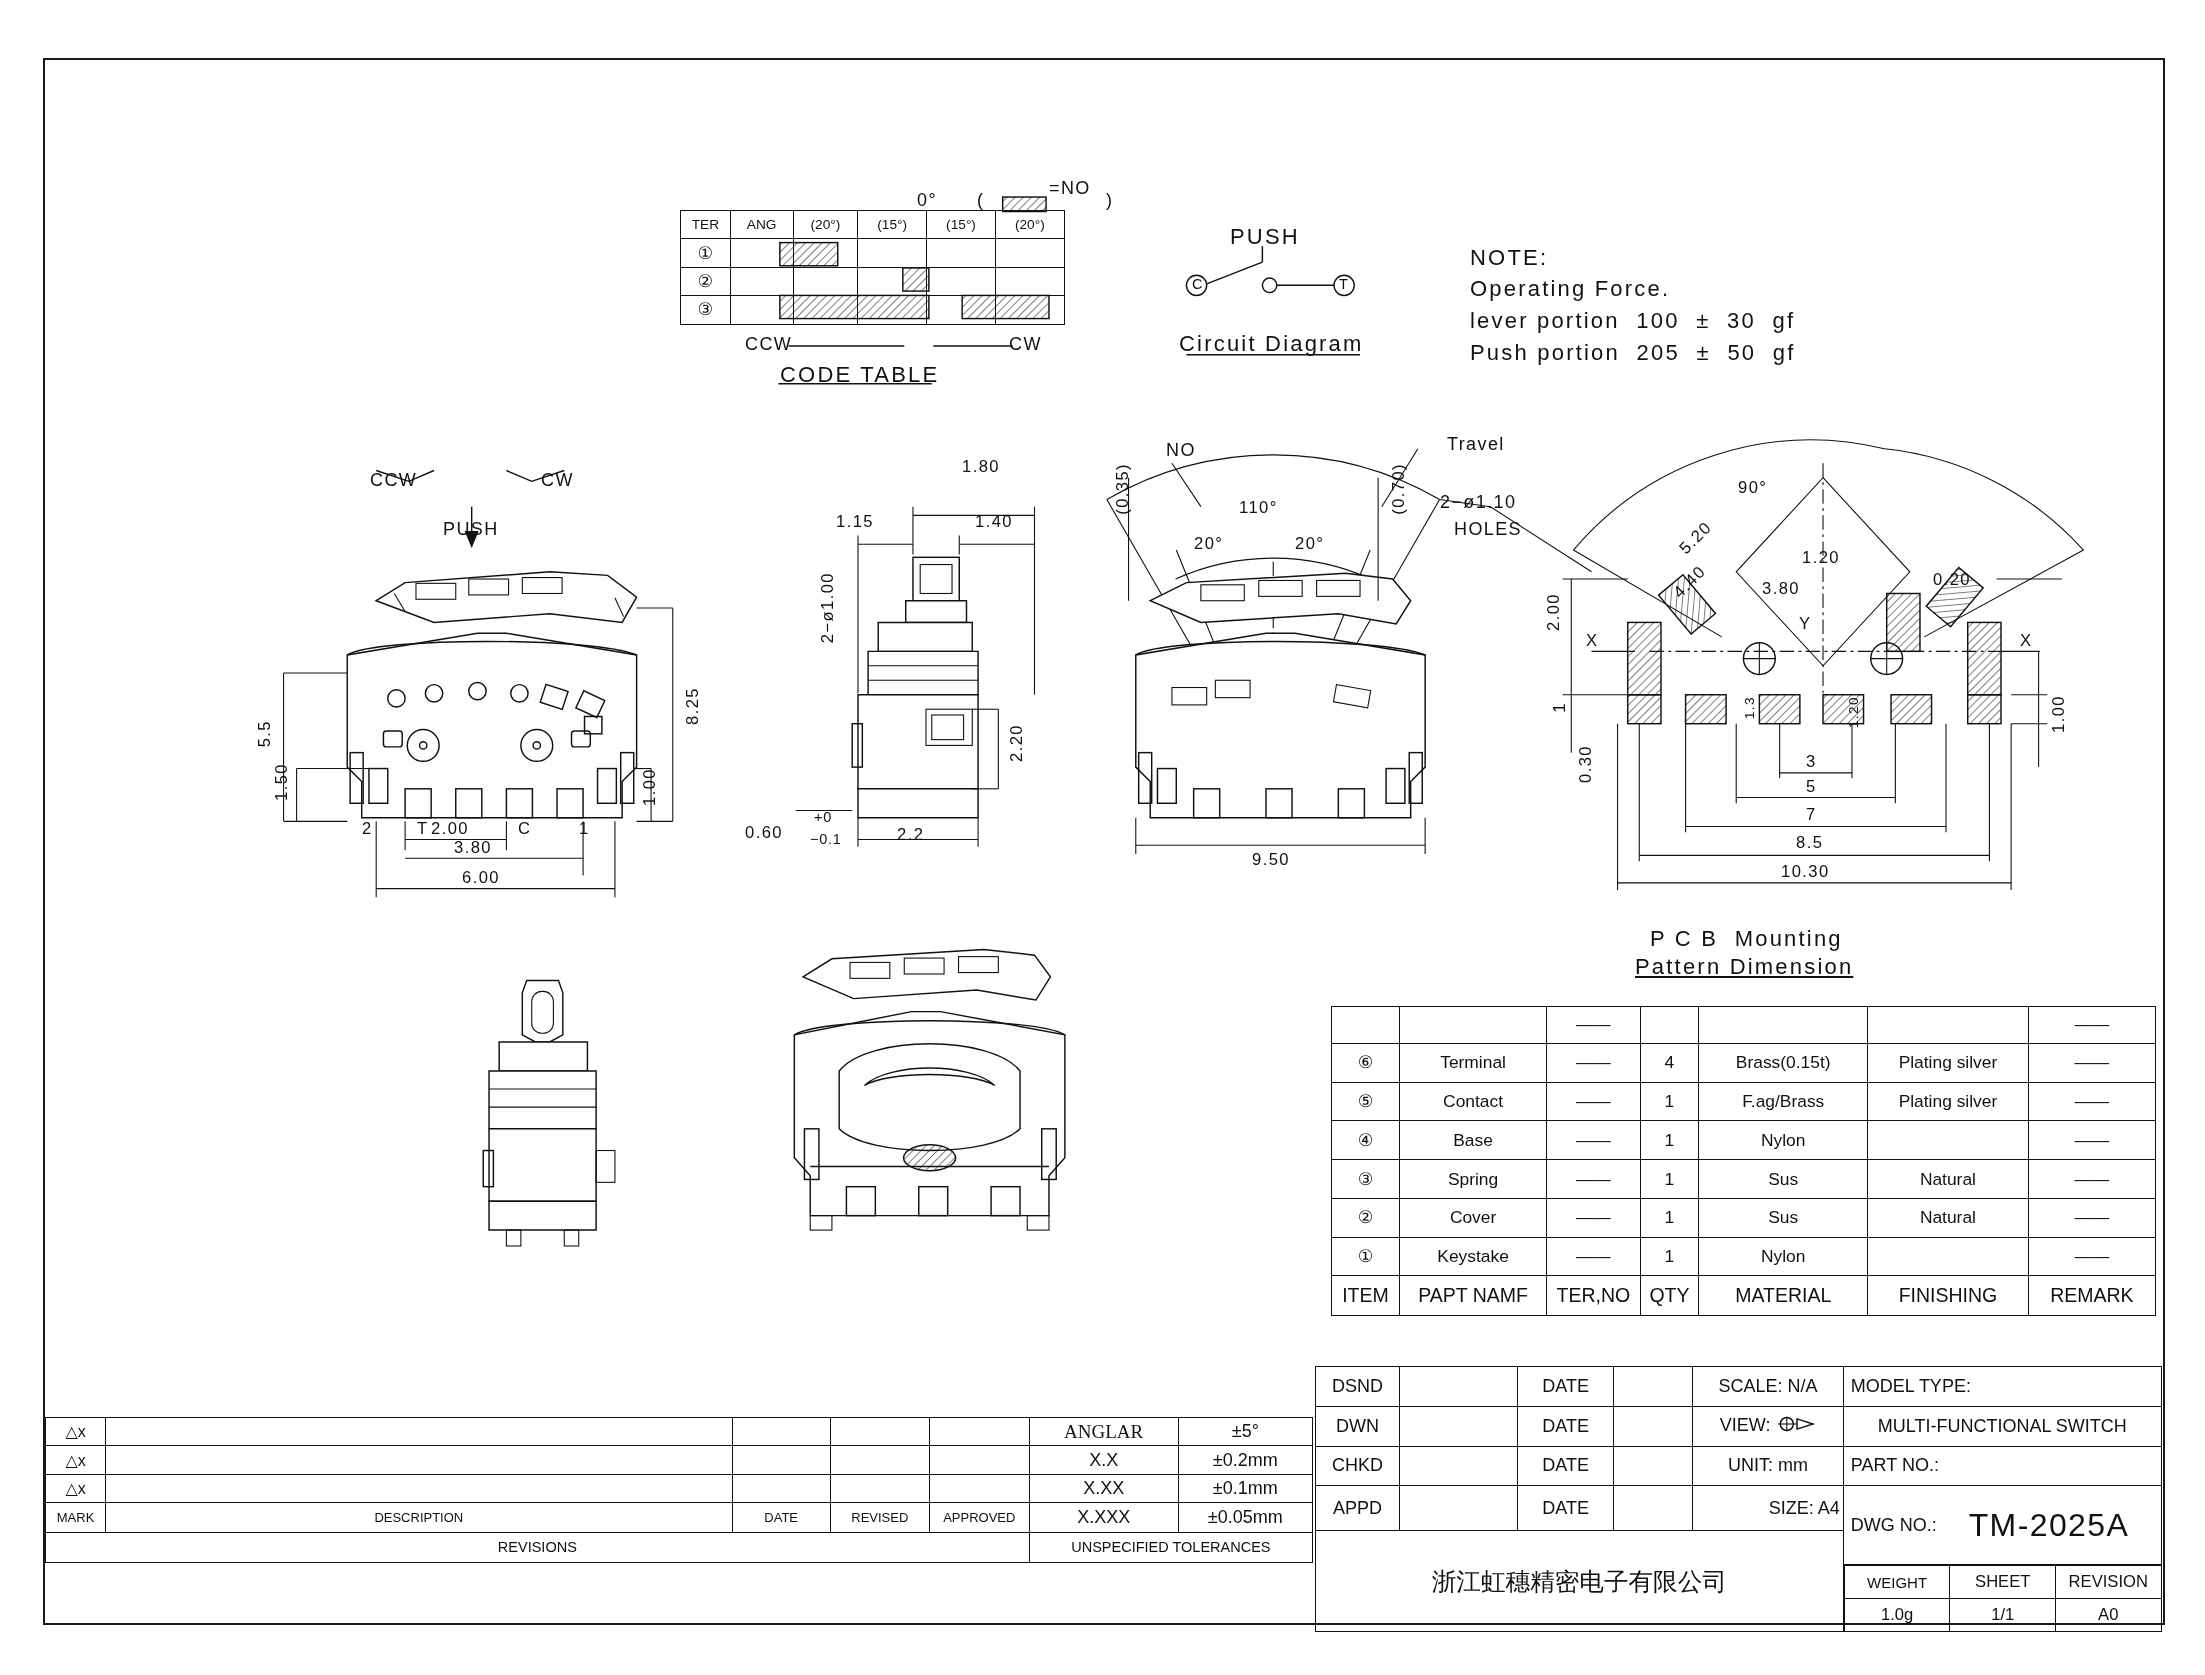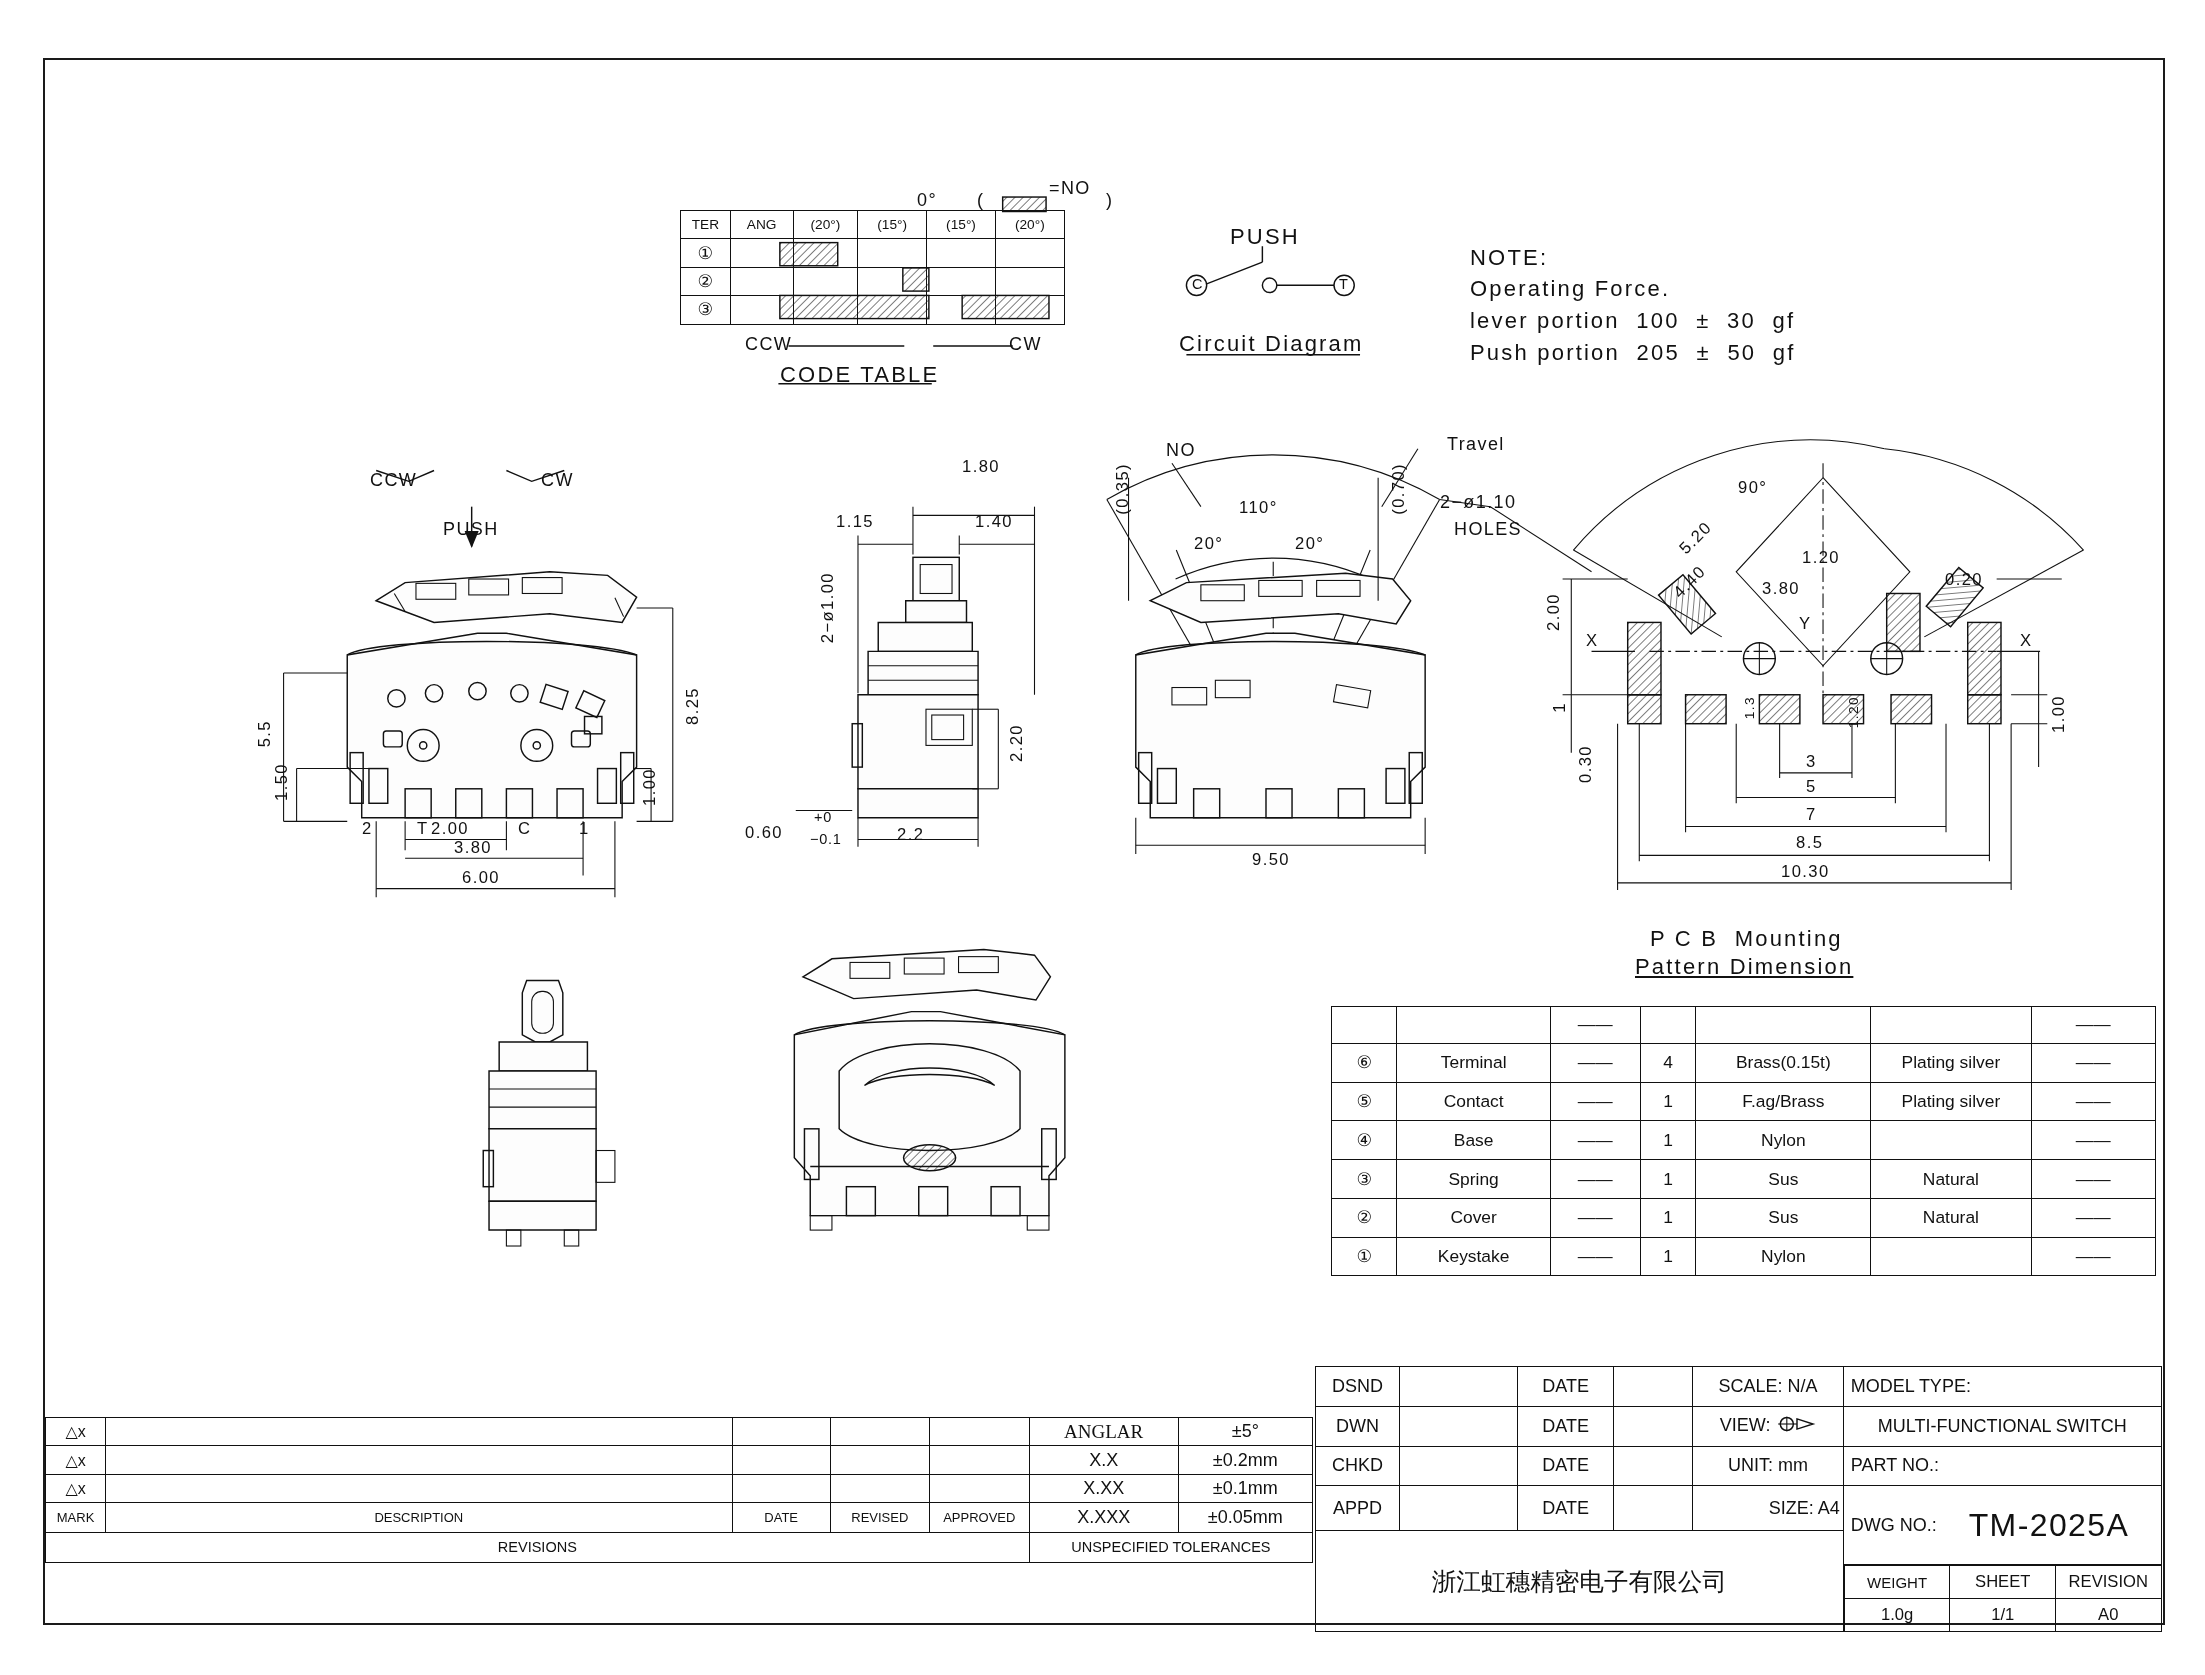--- a/index.html
+++ b/index.html
@@ -366,21 +366,21 @@
   <div class="txt dim" style="left:1295px;top:534px;">20°</div>
   <div class="txt dim" style="left:1252px;top:850px;">9.50</div>
 
   <div class="txt lbl" style="left:1440px;top:492px;">2−ø1.10</div>
   <div class="txt lbl" style="left:1454px;top:519px;">HOLES</div>
   <div class="txt dim" style="left:1738px;top:478px;">90°</div>
   <div class="txt dim" style="left:1677px;top:528px;transform:rotate(-45deg);">5.20</div>
   <div class="txt dim" style="left:1671px;top:572px;transform:rotate(-45deg);">4.40</div>
   <div class="txt dim" style="left:1802px;top:548px;">1.20</div>
   <div class="txt dim" style="left:1762px;top:579px;">3.80</div>
-  <div class="txt dim" style="left:1933px;top:570px;margin-left:12px;">0.20</div>
+  <div class="txt dim" style="left:1933px;top:570px;">0.20</div>
   <div class="txt dim vert" style="left:1544px;top:593px;">2.00</div>
   <div class="txt dim vert" style="left:1550px;top:702px;">1</div>
   <div class="txt dim vert" style="left:1576px;top:745px;">0.30</div>
   <div class="txt dim vert" style="left:1742px;top:696px;font-size:13.7px;">1.3</div>
   <div class="txt dim vert" style="left:1846px;top:696px;font-size:13.7px;">1.20</div>
   <div class="txt dim" style="left:1806px;top:752px;">3</div>
   <div class="txt dim" style="left:1806px;top:777px;">5</div>
   <div class="txt dim" style="left:1806px;top:805px;">7</div>
   <div class="txt dim" style="left:1796px;top:833px;">8.5</div>
   <div class="txt dim" style="left:1781px;top:862px;">10.30</div>
@@ -449,20 +449,29 @@
     </tr>
     <tr>
       <td style="height:35px;">①</td>
       <td>Keystake</td>
       <td>——</td>
       <td>1</td>
       <td>Nylon</td>
       <td></td>
       <td>——</td>
     </tr>
+    <tr>
+      <td style="height:36px;font-size:19.5px;">ITEM</td>
+      <td style="font-size:19.5px;">PAPT NAMF</td>
+      <td style="font-size:19.5px;">TER,NO</td>
+      <td style="font-size:19.5px;">QTY</td>
+      <td style="font-size:19.5px;">MATERIAL</td>
+      <td style="font-size:19.5px;">FINISHING</td>
+      <td style="font-size:19.5px;">REMARK</td>
+    </tr>
   </tbody>
     </table>
 
   <table class="tbl" style="left:45px;top:1417px;width:1268px;">
     <tbody>
         <tr>
       <td style="width:54px;height:24.6px;font-size:16px;">△x</td>
       <td style="width:644px;"></td>
       <td style="width:94px;"></td>
       <td style="width:94px;"></td>

